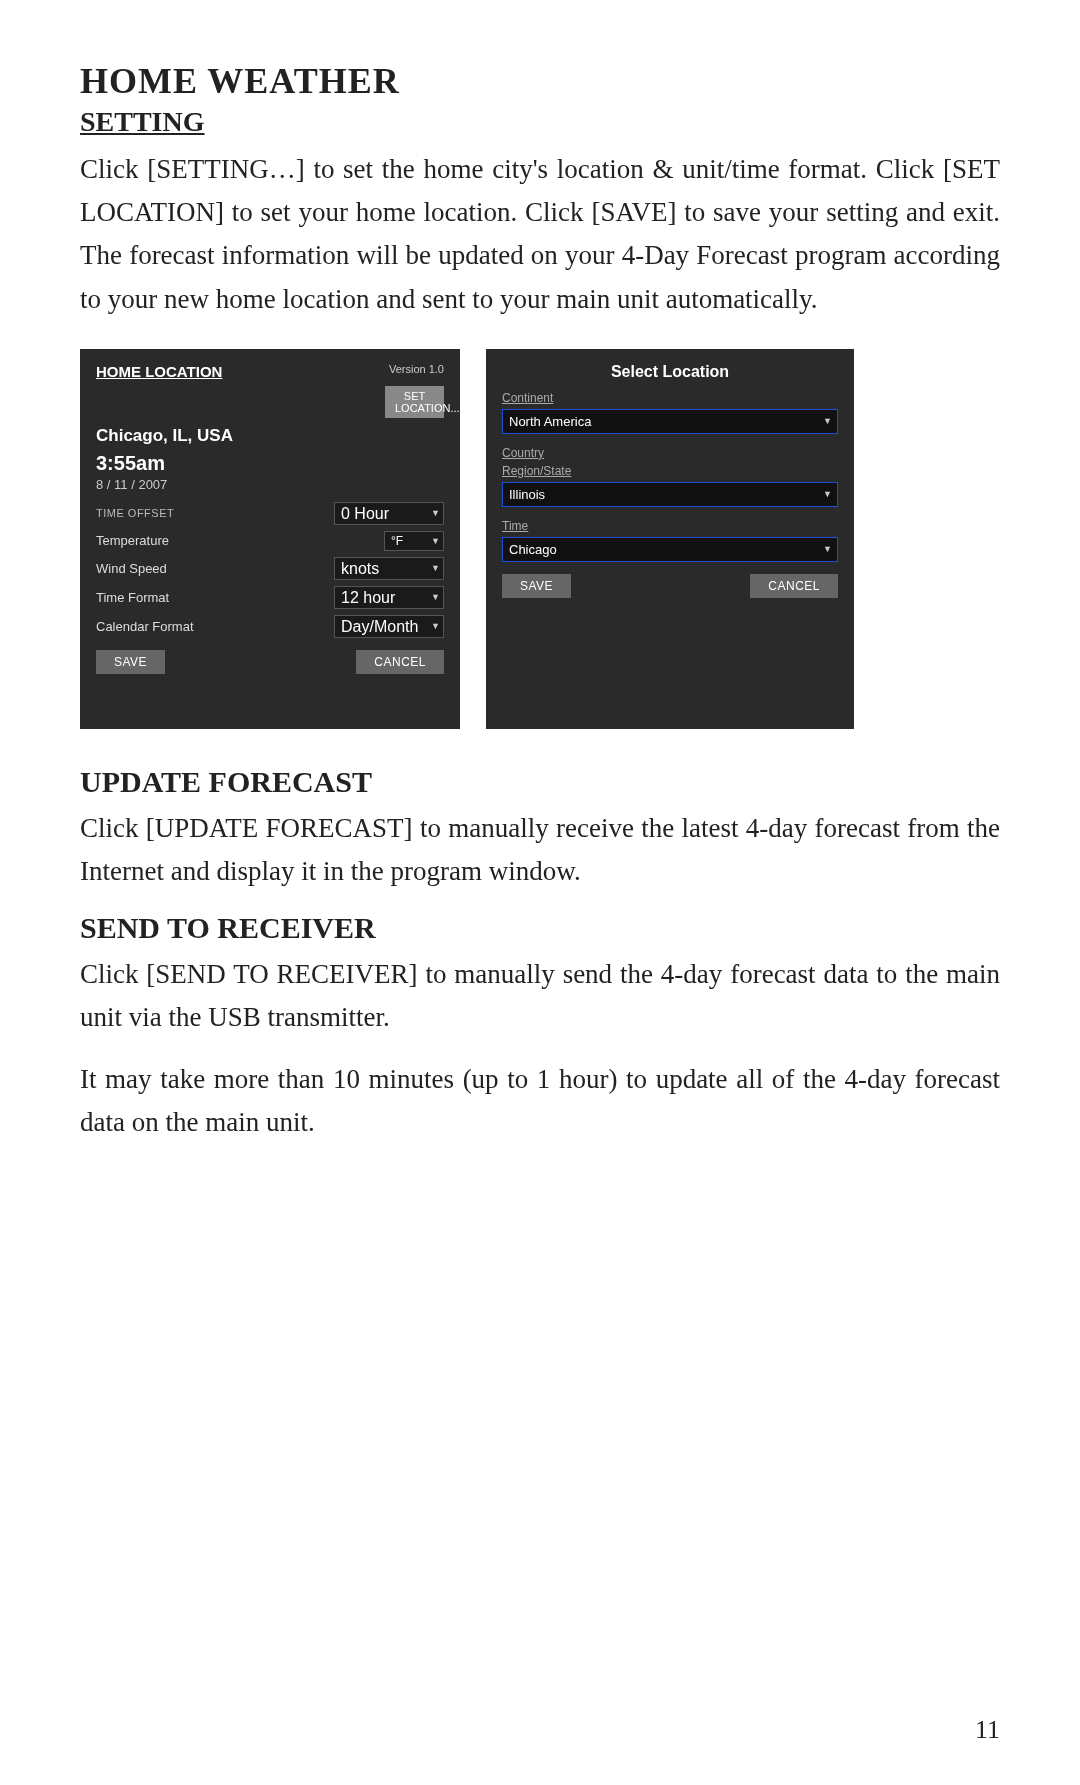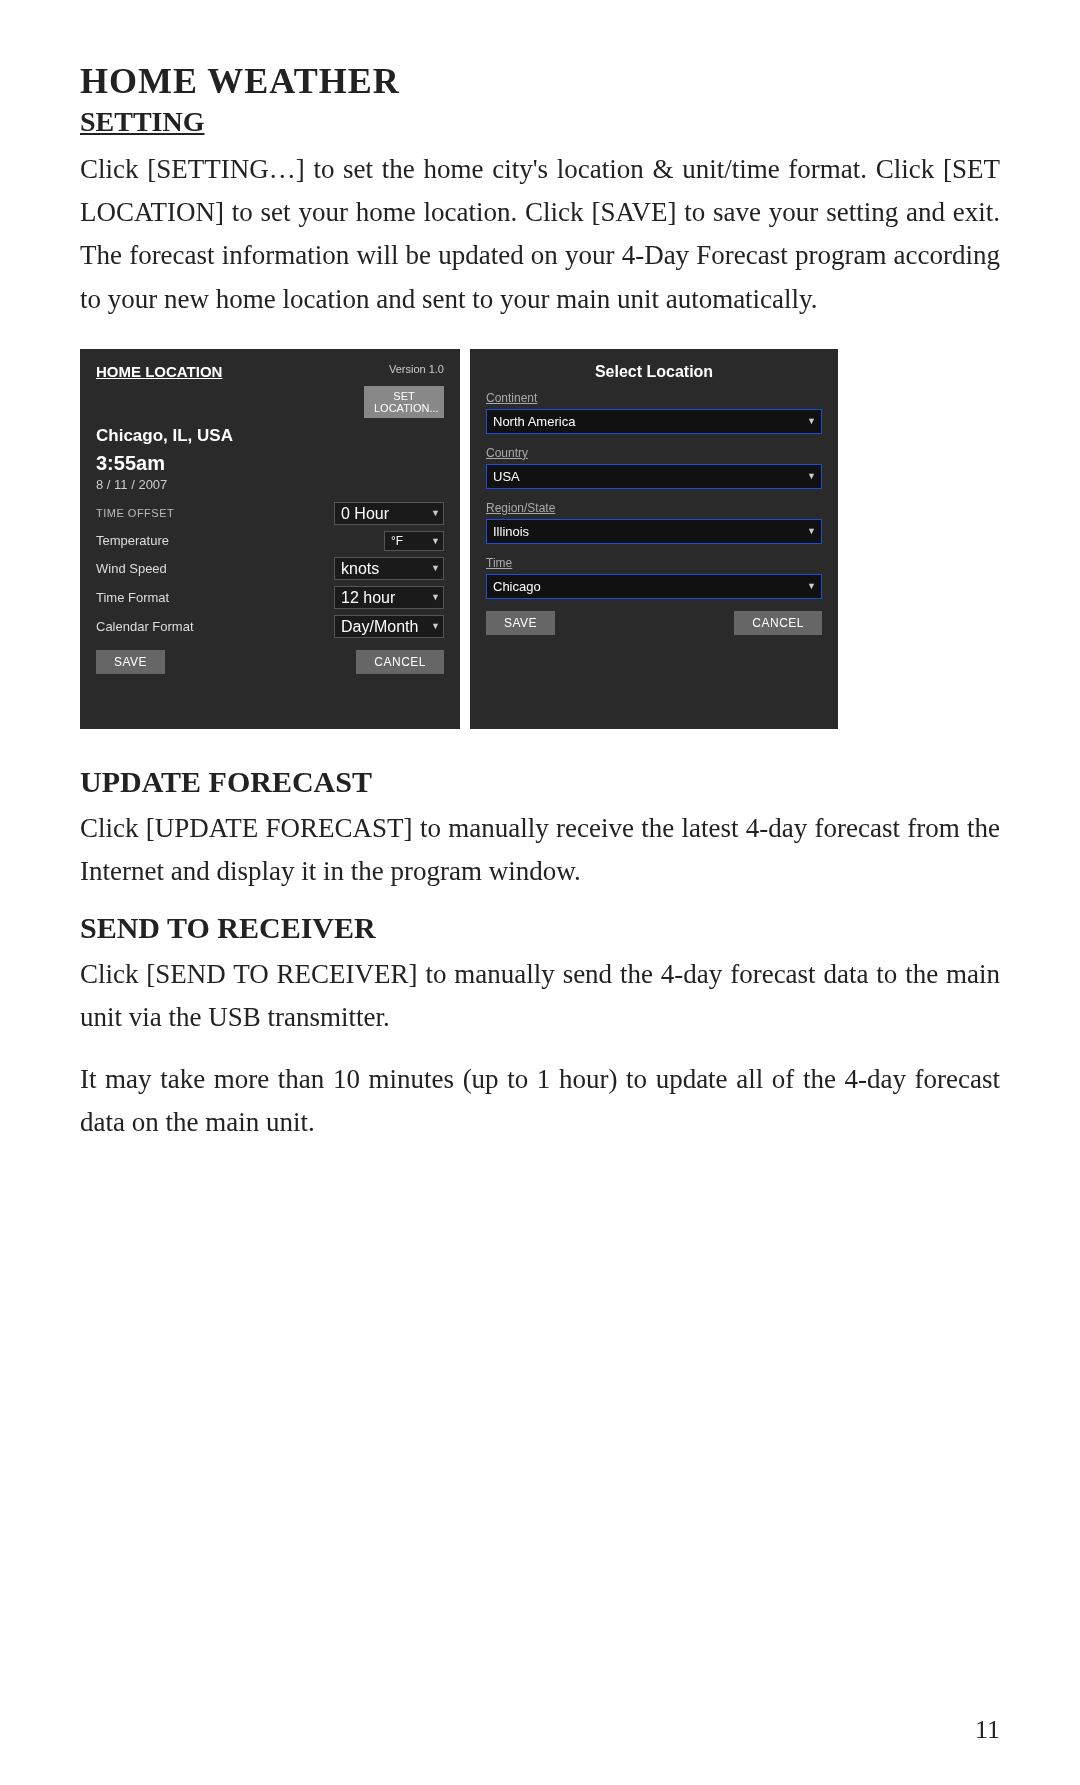--- a/index.html
+++ b/index.html
@@ -29,21 +29,21 @@
     .intro-text {
       font-size: 27px;
       line-height: 1.6;
       text-align: justify;
       margin-bottom: 28px;
     }
 
     
     .panels-container {
       display: flex;
-      gap: 10px;
+      gap: 26px;
       margin-bottom: 36px;
     }
 
     
     .panel-left {
       background: #2a2a2a;
       color: #fff;
       width: 380px;
       min-height: 380px;
       padding: 14px 16px 16px;
@@ -74,21 +74,21 @@
     .set-location-btn {
       display: block;
       background: #888;
       color: #fff;
       border: none;
       padding: 4px 10px;
       font-size: 11px;
       cursor: pointer;
       margin-bottom: 8px;
       text-align: center;
-      width: 80px;
+      width: 59px;
       margin-left: auto;
     }
 
     .city-name {
       font-size: 17px;
       font-weight: bold;
       color: #fff;
       margin-bottom: 6px;
     }
 
@@ -369,27 +369,20 @@
         <option selected="">North America</option>
         <option>South America</option>
         <option>Europe</option>
         <option>Asia</option>
         <option>Africa</option>
         <option>Australia</option>
       </select>
     </div>
 
     <div class="location-label">Country</div>
-    <div class="location-select-wrapper">
-      <select class="location-select">
-        <option selected="">USA</option>
-        <option>Canada</option>
-        <option>Mexico</option>
-      </select>
-    </div>
 
     <div class="location-label">Region/State</div>
     <div class="location-select-wrapper">
       <select class="location-select">
         <option selected="">Illinois</option>
         <option>California</option>
         <option>Texas</option>
         <option>Florida</option>
         <option>New York</option>
       </select>

